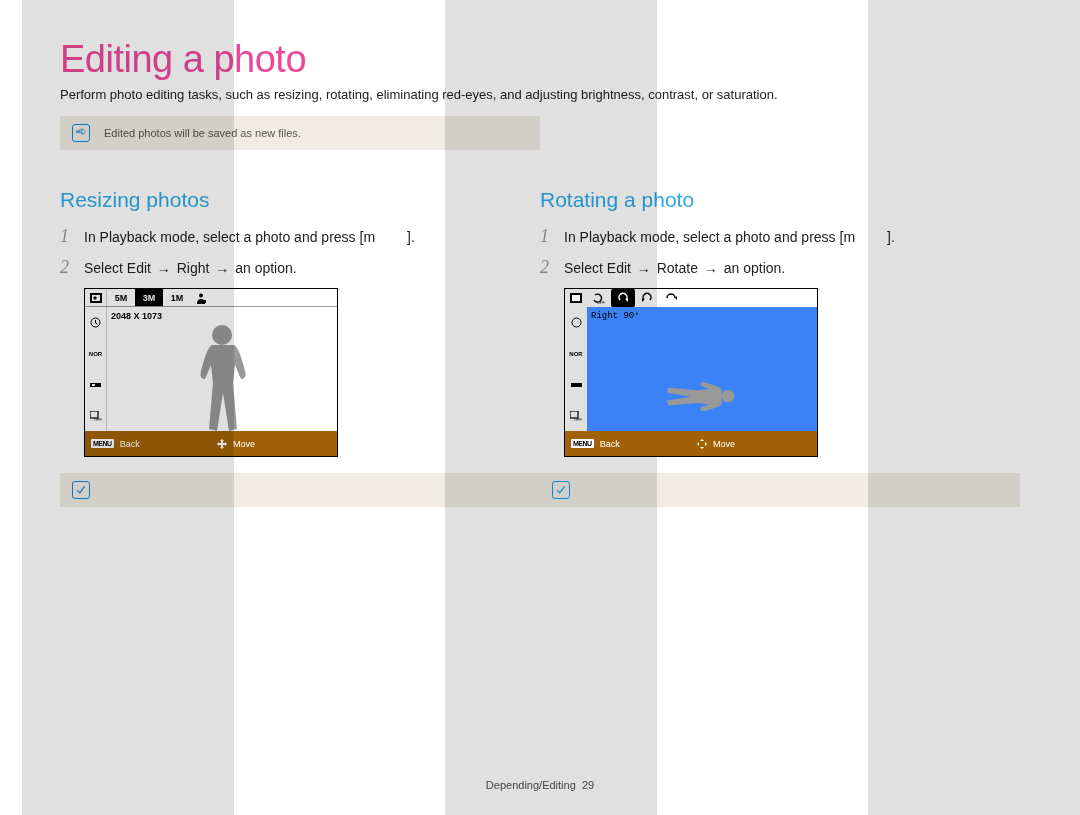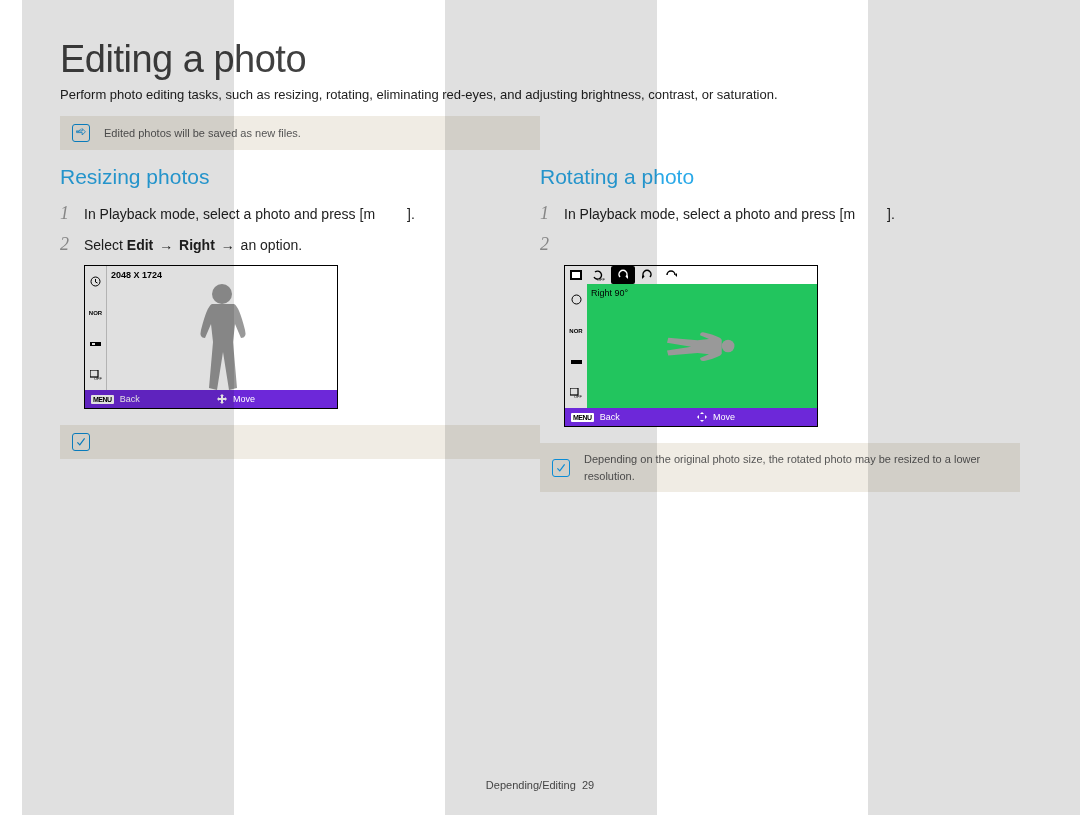--- a/index.html
+++ b/index.html
@@ -6,37 +6,37 @@
     body {
       font-family: Arial, Helvetica, sans-serif;
       width: 1080px;
       height: 815px;
       background: #fff;
       position: relative;
       padding: 38px 60px 0 60px;
     }
     .page-title {
       font-size: 38px;
-      color: #404040;
+      color: #ec4899;
       font-weight: normal;
       letter-spacing: -0.5px;
       margin-bottom: 6px;
     }
     .intro {
       font-size: 13px;
       color: #222;
       margin-bottom: 14px;
     }
     .note-box {
       display: flex;
       align-items: center;
       background: #f0ece4;
       padding: 8px 12px;
       gap: 14px;
-      margin-bottom: 15px;
+      margin-bottom: 38px;
     }
     .note-box.wide { width: 480px; }
     .note-icon {
       width: 18px;
       height: 18px;
       border: 1.5px solid #0b8cd5;
       border-radius: 3px;
       display: flex;
       align-items: center;
       justify-content: center;
@@ -69,21 +69,21 @@
       color: #222;
       margin-bottom: 10px;
     }
     .step-num {
       font-family: Georgia, 'Times New Roman', serif;
       font-style: italic;
       font-size: 18px;
       color: #999;
       width: 14px;
     }
-    .step-body b { font-weight: bold; }
+    .step-body b { font-weight: normal; }
     .arrow { padding: 0 2px; }
     .key { font-family: inherit; }
     .screen {
       width: 254px;
       margin: 6px 0 16px 24px;
       border: 1px solid #000;
       background: #fff;
       font-size: 9px;
     }
     .screen-top {
@@ -114,22 +114,22 @@
       font-size: 9px;
       font-weight: bold;
     }
     .silhouette {
       position: absolute;
       left: 50%; bottom: 0;
       transform: translateX(-50%);
     }
     .screen-bottom {
       display: flex;
-      height: 18px;
-      background: #6d28d9;
+      height: 25px;
+      background: #a16207;
       color: #fff;
       font-size: 9px;
       align-items: center;
     }
     .screen-bottom .half { flex: 1; display: flex; align-items: center; gap: 6px; padding-left: 6px; }
     .menu-chip { background: #fff; color: #000; font-size: 7px; font-weight: bold; padding: 1px 2px; border-radius: 1px; letter-spacing: -0.5px; }
     .move-icon { display: inline-flex; width: 10px; height: 10px; }
     .footer {
       position: absolute;
       bottom: 24px;
@@ -147,21 +147,21 @@
       display: flex;
       align-items: stretch;
       height: 18px;
     }
     .rotate-top .sq { width: 22px; display:flex; align-items:center; justify-content:center; }
     .rotate-top .opt { width: 24px; display:flex; align-items:center; justify-content:center; }
     .rotate-top .opt.sel { background: #000; color: #fff; border-radius: 2px; }
     .rotate-body { display:flex; height:124px; }
     .rotate-side { width:22px; display:flex; flex-direction:column; }
     .rotate-side .cell { flex:1; display:flex; align-items:center; justify-content:center; font-size:7px; }
-    .rotate-main { flex:1; position:relative; background:#22c55e; display:flex; align-items:center; justify-content:center; }
+    .rotate-main { flex:1; position:relative; background:#3b82f6; display:flex; align-items:flex-end; justify-content:center;font-family:Liberation Mono, monospace; }
     .rot-label { position:absolute; top:4px; left:4px; font-size:9px; }
     .greycols { position:absolute; inset:0; display:flex; }
     .greycols .g { flex:1; }
     .greycols .g.dk { background: rgba(0,0,0,0.12); }
   </style>
 </head>
 <body>
 
 <h1 class="page-title">Editing a photo</h1>
 <p class="intro">Perform photo editing tasks, such as resizing, rotating, eliminating red-eyes, and adjusting brightness, contrast, or saturation.</p>
@@ -189,20 +189,39 @@
     </div>
 
     <div class="step">
       <span class="step-num">2</span>
       <span class="step-body">
         <span>Select </span><b>Edit</b> <span class="arrow">→</span> <b>Right</b> <span class="arrow">→</span><span> an option.</span>
       </span>
     </div>
 
     <div class="screen">
+      <div class="screen-top">
+        <div class="sq">
+          <svg width="12" height="10" viewBox="0 0 12 10">
+              <rect x="0" y="0" width="12" height="10" fill="#000"></rect>
+              <rect x="2" y="2" width="8" height="6" fill="#fff"></rect>
+              <path d="M3 5 L5 3 L7 5 L5 7 Z" fill="#000"></path>
+            </svg>
+        </div>
+        <div class="lbl">5M</div>
+        <div class="lbl sel">3M</div>
+        <div class="lbl">1M</div>
+        <div class="picon">
+          <svg width="12" height="12" viewBox="0 0 12 12">
+              <circle cx="6" cy="3.5" r="2" fill="#000"></circle>
+              <path d="M2 12 Q2 7 6 7 Q10 7 10 12 Z" fill="#000"></path>
+              <rect x="6" y="8" width="5" height="3" rx="0.5" fill="#000"></rect>
+            </svg>
+        </div>
+      </div>
       <div class="screen-body">
         <div class="screen-side">
           <div class="cell">
               <svg width="11" height="11" viewBox="0 0 11 11">
                 <circle cx="5.5" cy="5.5" r="4.5" fill="none" stroke="#000" stroke-width="1"></circle>
                 <path d="M5.5 3 L5.5 6 L7.5 7" stroke="#000" stroke-width="1" fill="none"></path>
               </svg>
             </div>
           <div class="cell" style="font-weight:bold; font-size:6px;">NOR</div>
           <div class="cell">
@@ -212,21 +231,21 @@
               </svg>
             </div>
           <div class="cell">
               <svg width="12" height="10" viewBox="0 0 12 10">
                 <rect x="0" y="0" width="8" height="7" fill="none" stroke="#000" stroke-width="1.2"></rect>
                 <text x="4" y="10" font-size="4" fill="#000">OFF</text>
               </svg>
             </div>
         </div>
         <div class="screen-main">
-          <span class="res-label">2048 X 1724</span>
+          <span class="res-label">2048 X 1073</span>
           <svg class="silhouette" width="70" height="110" viewBox="0 0 70 110">
             <circle cx="35" cy="14" r="10" fill="#999"></circle>
             <path d="M25 24 Q20 26 14 50 Q12 58 18 58 L24 44 L26 62 L22 108 L30 110 L36 72 L42 110 L50 108 L46 62 L48 44 L54 58 Q60 58 58 50 Q52 26 47 24 Z" fill="#999"></path>
           </svg>
         </div>
       </div>
       <div class="screen-bottom">
         <div class="half">
           <span class="menu-chip">MENU</span>
           <span>Back</span>
@@ -262,20 +281,23 @@
 
     <div class="step">
       <span class="step-num">1</span>
       <span class="step-body">
         <span>In Playback mode, select a photo and press [</span><span class="key">m</span><span style="display:inline-block; width:32px;"></span><span>].</span>
       </span>
     </div>
 
     <div class="step">
       <span class="step-num">2</span>
+      <span class="step-body">
+        <span>Select </span><b>Edit</b> <span class="arrow">→</span> <b>Rotate</b> <span class="arrow">→</span><span> an option.</span>
+      </span>
     </div>
 
     <div class="screen" style="background:#fff;">
       <div class="greycols" style="z-index:0;">
         <div class="g" style="flex:0 0 22px;"></div>
         <div class="g dk"></div>
           <div class="g"></div>
           <div class="g dk"></div>
           <div class="g"></div>
           <div class="g dk"></div>
@@ -357,20 +379,19 @@
       </div>
       </div>
     </div>
 
     <div class="note-box">
       <span class="note-icon">
         <svg viewBox="0 0 12 12">
             <path d="M2 8 L5 11 L11 3" fill="none" stroke="#0b8cd5" stroke-width="1.5" transform="scale(0.8) translate(1,0)"></path>
           </svg>
       </span>
-      <span class="note-text">Depending on the original photo size, the rotated photo may be resized to a lower resolution.</span>
     </div>
   </div>
 </div>
 
 <div class="footer">
   <span>Depending/Editing</span>&nbsp;&nbsp;<span>29</span>
 </div>
 
 </body></html>

